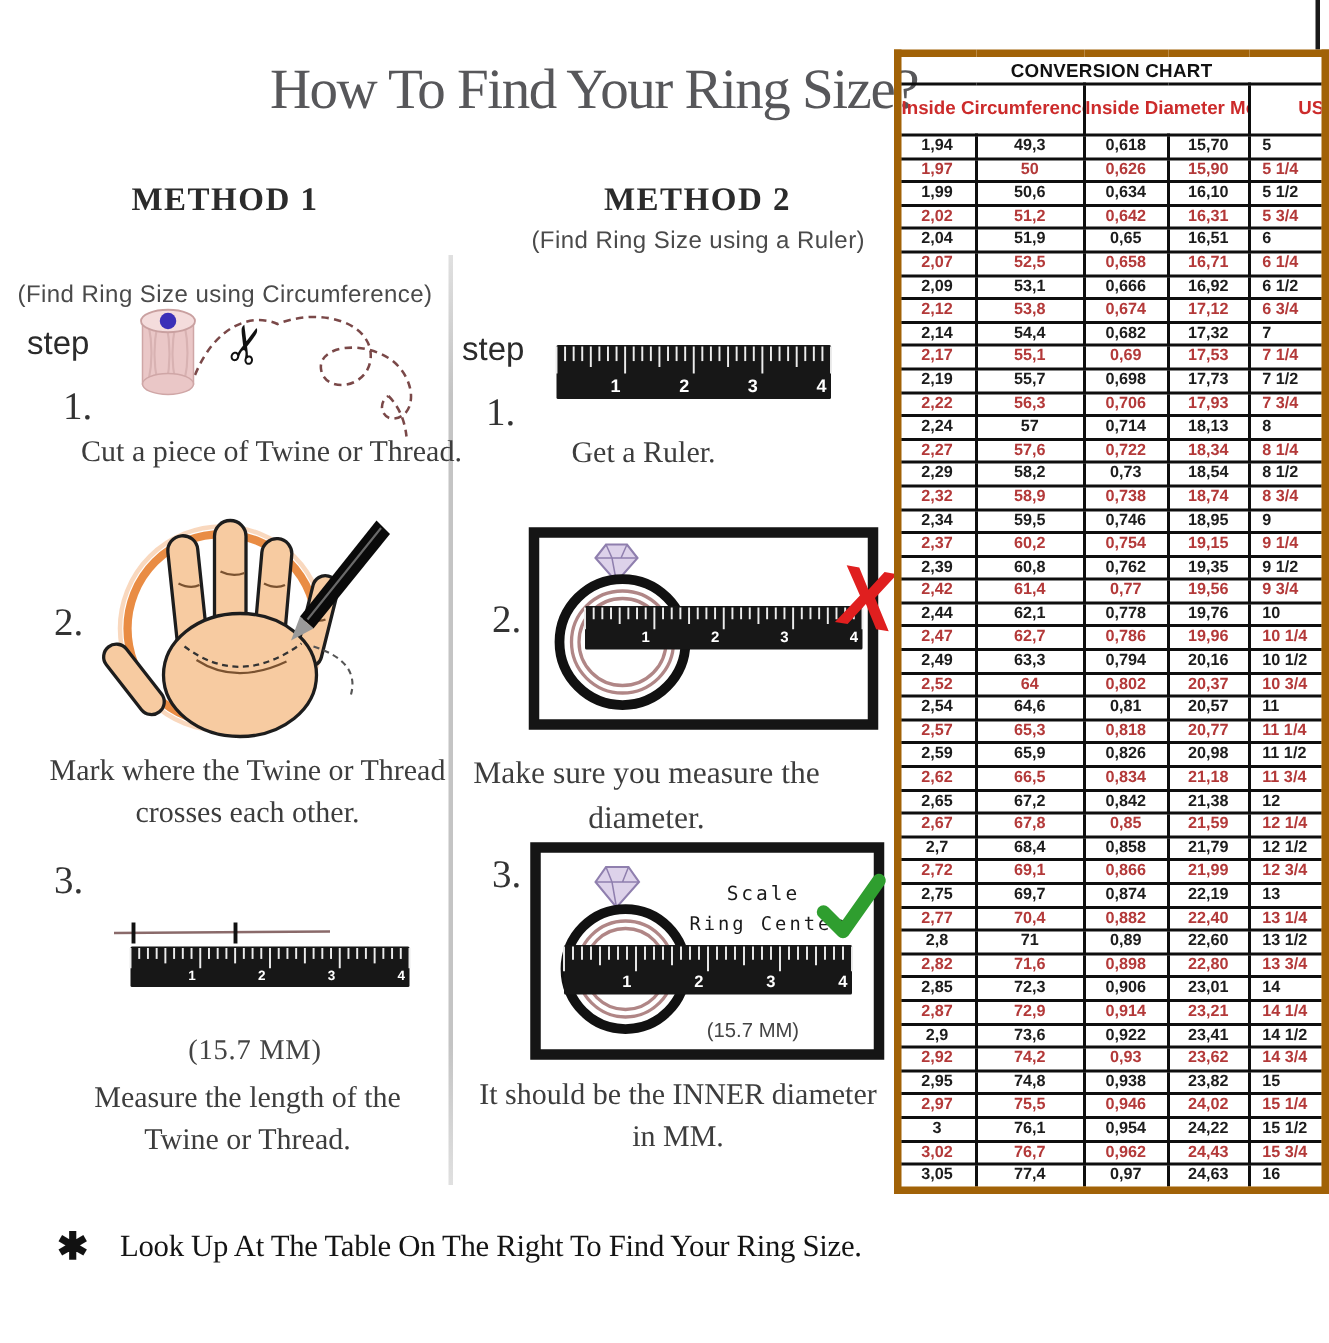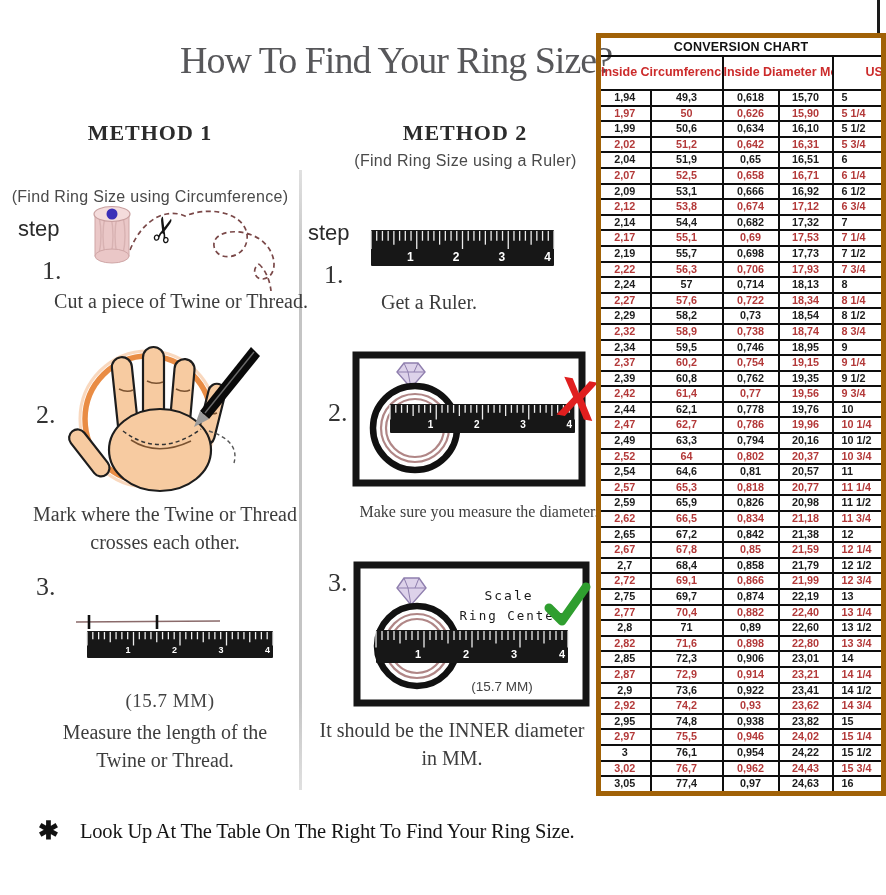--- a/index.html
+++ b/index.html
@@ -275,21 +275,21 @@
       <line x1="217.21875" y1="57" x2="217.21875" y2="64.83" stroke="#ececec" stroke-width="1.3"></line>
       <line x1="223" y1="57" x2="223" y2="71.5" stroke="#ececec" stroke-width="1.3"></line>
       <text x="81.25" y="80" text-anchor="end" fill="#ffffff" font-size="10" font-weight="bold">1</text>
       <text x="127.5" y="80" text-anchor="end" fill="#ffffff" font-size="10" font-weight="bold">2</text>
       <text x="173.75" y="80" text-anchor="end" fill="#ffffff" font-size="10" font-weight="bold">3</text>
       <text x="220" y="80" text-anchor="end" fill="#ffffff" font-size="10" font-weight="bold">4</text>
     </g>
   <text x="226" y="70" font-size="56" font-weight="bold" fill="#e01f1f" text-anchor="middle" transform="rotate(10 226 50)">X</text>
 </svg>
 
-<div class="abs caption" style="left:300px;top:501px;width:262px;font-size:16px;margin-left:48px;">Make sure you measure the diameter.</div>
+<div class="abs caption" style="left:300px;top:501px;width:262px;font-size:21px;">Make sure you measure the diameter.</div>
 
 <div class="abs step-num" style="left:328px;top:568px;">3.</div>
 
 <svg style="left:352px;top:560px;" width="240" height="150" viewBox="0 0 240 150">
   <rect x="5" y="5" width="229" height="138" fill="#ffffff" stroke="#151515" stroke-width="7"></rect>
   <g>
     <polygon points="45,28 52,18 67,18 74,28 59,45" fill="#ddd2ea" stroke="#8f7fae" stroke-width="1.4"></polygon>
     <path d="M45,28 L74,28 M52,18 L56,28 L59,45 M67,18 L63,28" stroke="#8f7fae" stroke-width="1" fill="none"></path>
   </g>
   <circle cx="65" cy="86" r="40" fill="none" stroke="#111" stroke-width="6.5"></circle>

